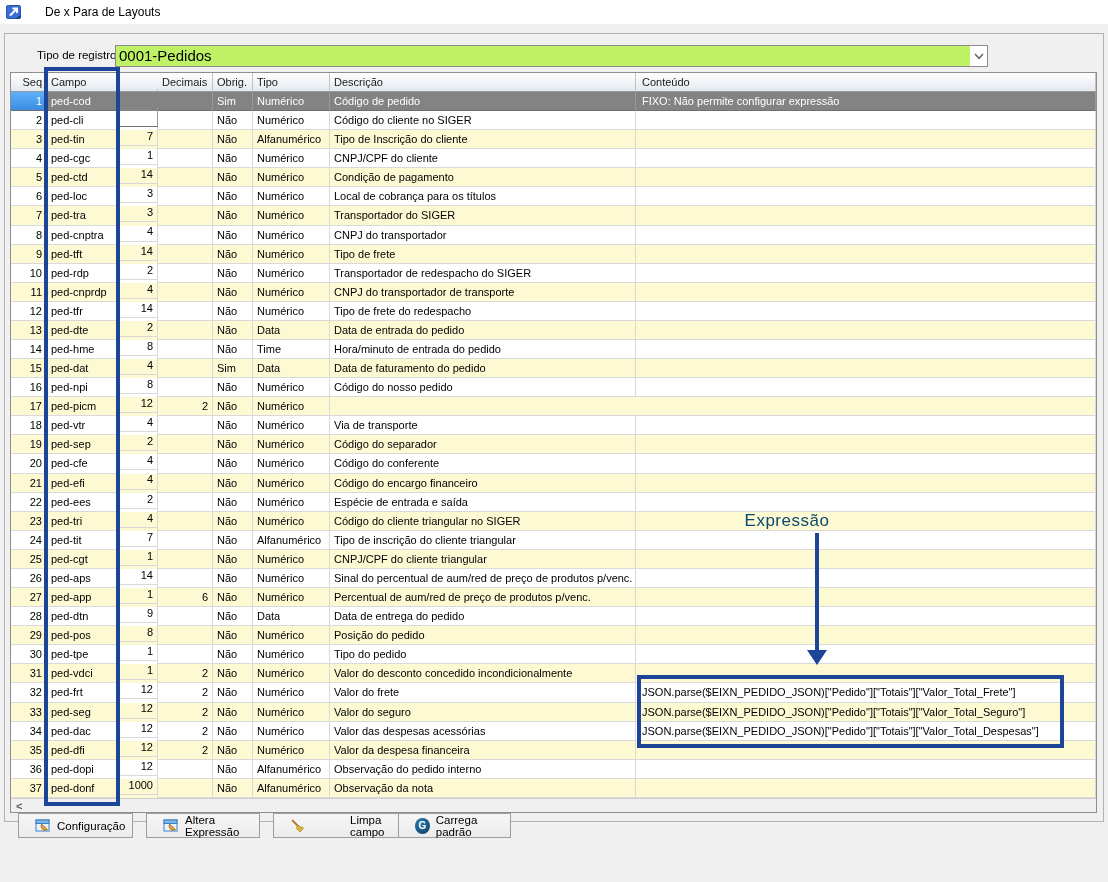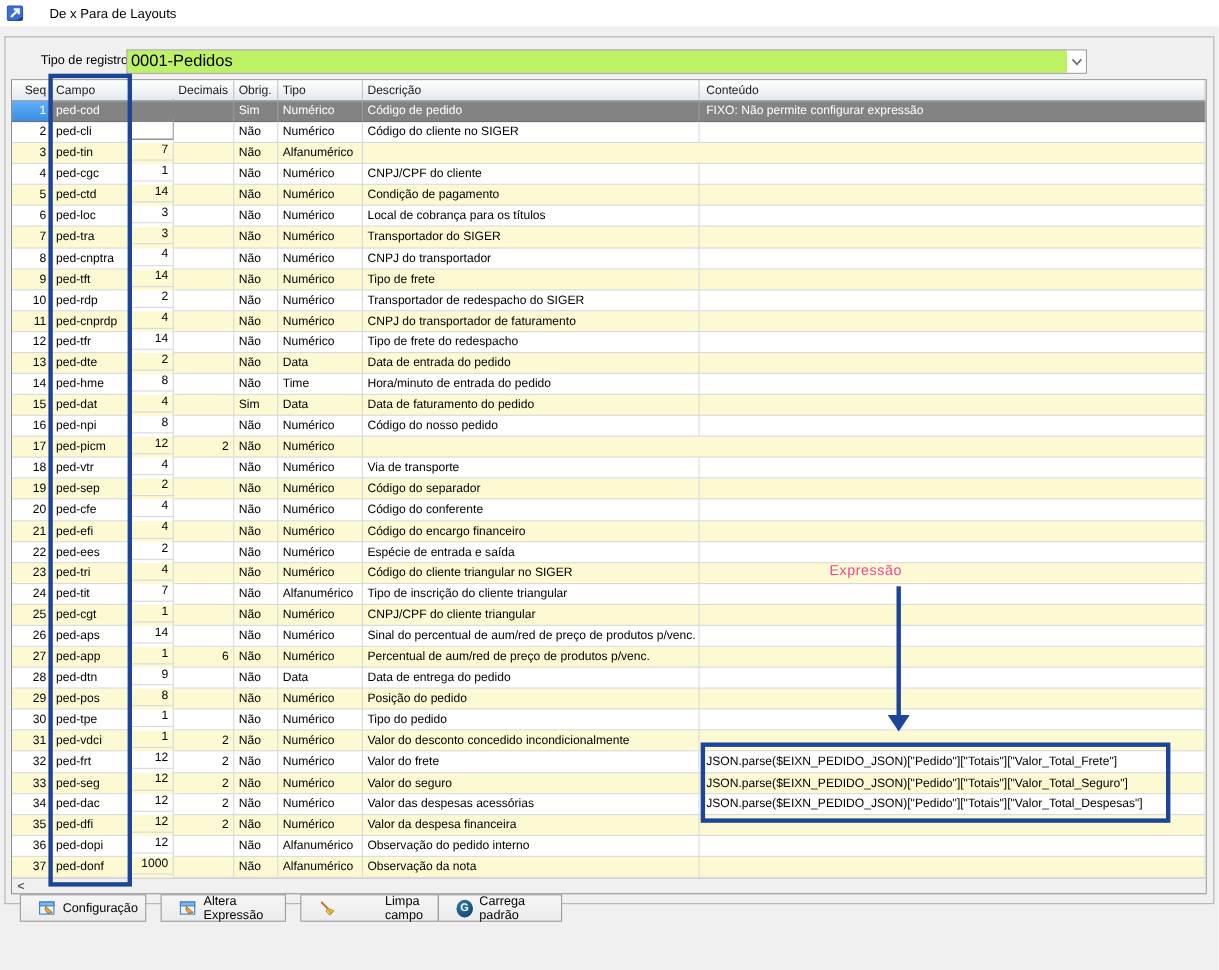--- a/index.html
+++ b/index.html
@@ -40,21 +40,21 @@
   .hcell.c0{text-align:right; padding-right:4px;}
   .hcell.c2{text-align:left; padding-left:4px; padding-right:0;}
   .hcell.c3{text-align:left; padding-left:4px; padding-right:0;}
 
   .grid-hscroll { margin-top:auto; flex:0 0 14px; background:#f0f0f0; border-top:1px solid #d0d0d0; display:flex; align-items:center; }
   .scroll-left { font-size:11px; font-weight:bold; color:#5a5a5a; padding-left:5px; line-height:12px; }
 
   
   .campo-rect { position:absolute; left:44px; top:67px; width:76px; height:739px; border:4px solid #1c4598; pointer-events:none; z-index:10; }
   .expr-rect  { position:absolute; left:637px; top:675px; width:427px; height:73px; border:4px solid #1c4598; pointer-events:none; z-index:10; }
-  .expr-label { position:absolute; left:712px; top:511px; width:150px; text-align:center; font-size:13px; letter-spacing:0.5px; color:#ec4899; z-index:10; pointer-events:none; }
+  .expr-label { position:absolute; left:712px; top:511px; width:150px; text-align:center; font-size:17px; letter-spacing:0.5px; color:#0c4a6e; z-index:10; pointer-events:none; }
   .arrow-line { position:absolute; left:815px; top:533px; width:4px; height:118px; background:#1c4598; z-index:10; pointer-events:none; }
   .arrow-head { position:absolute; left:807px; top:650px; width:0; height:0; border-left:10px solid transparent; border-right:10px solid transparent; border-top:15px solid #1c4598; z-index:10; pointer-events:none; }
 
   
   .btn { position:absolute; top:813px; height:25px; background:linear-gradient(#f6f6f6,#ebebeb); border:1px solid #9d9d9d; display:flex; align-items:center; gap:6px; padding-left:16px; font-size:11.5px; color:#000; cursor:default; }
   .btn-config { left:18px; width:115px; }
   .btn-altera { left:146px; width:114px; }
   .btn-limpa  { left:273px; width:126px;gap:44px; }
   .btn-carrega{ left:398px; width:113px; }
   .gicon { width:16px; height:16px; flex:0 0 16px; }
@@ -118,20 +118,21 @@
         <div class="tcell c6">Código do cliente no SIGER</div>
         <div class="tcell c7"></div>
       </div>
       <div class="trow yellow">
         <div class="tcell c0">3</div>
         <div class="tcell c1">ped-tin</div>
         <div class="tcell c2">1</div>
         <div class="tcell c3"></div>
         <div class="tcell c4">Não</div>
         <div class="tcell c5">Alfanumérico</div>
+        <div class="tcell c6">Tipo de Inscrição do cliente</div>
         <div class="tcell c7"></div>
       </div>
       <div class="trow">
         <div class="tcell c0">4</div>
         <div class="tcell c1">ped-cgc</div>
         <div class="tcell c2">14</div>
         <div class="tcell c3"></div>
         <div class="tcell c4">Não</div>
         <div class="tcell c5">Numérico</div>
         <div class="tcell c6">CNPJ/CPF do cliente</div>
@@ -197,21 +198,21 @@
         <div class="tcell c6">Transportador de redespacho do SIGER</div>
         <div class="tcell c7"></div>
       </div>
       <div class="trow yellow">
         <div class="tcell c0">11</div>
         <div class="tcell c1">ped-cnprdp</div>
         <div class="tcell c2">14</div>
         <div class="tcell c3"></div>
         <div class="tcell c4">Não</div>
         <div class="tcell c5">Numérico</div>
-        <div class="tcell c6">CNPJ do transportador de faturamento</div>
+        <div class="tcell c6">CNPJ do transportador de transporte</div>
         <div class="tcell c7"></div>
       </div>
       <div class="trow">
         <div class="tcell c0">12</div>
         <div class="tcell c1">ped-tfr</div>
         <div class="tcell c2">2</div>
         <div class="tcell c3"></div>
         <div class="tcell c4">Não</div>
         <div class="tcell c5">Numérico</div>
         <div class="tcell c6">Tipo de frete do redespacho</div>

